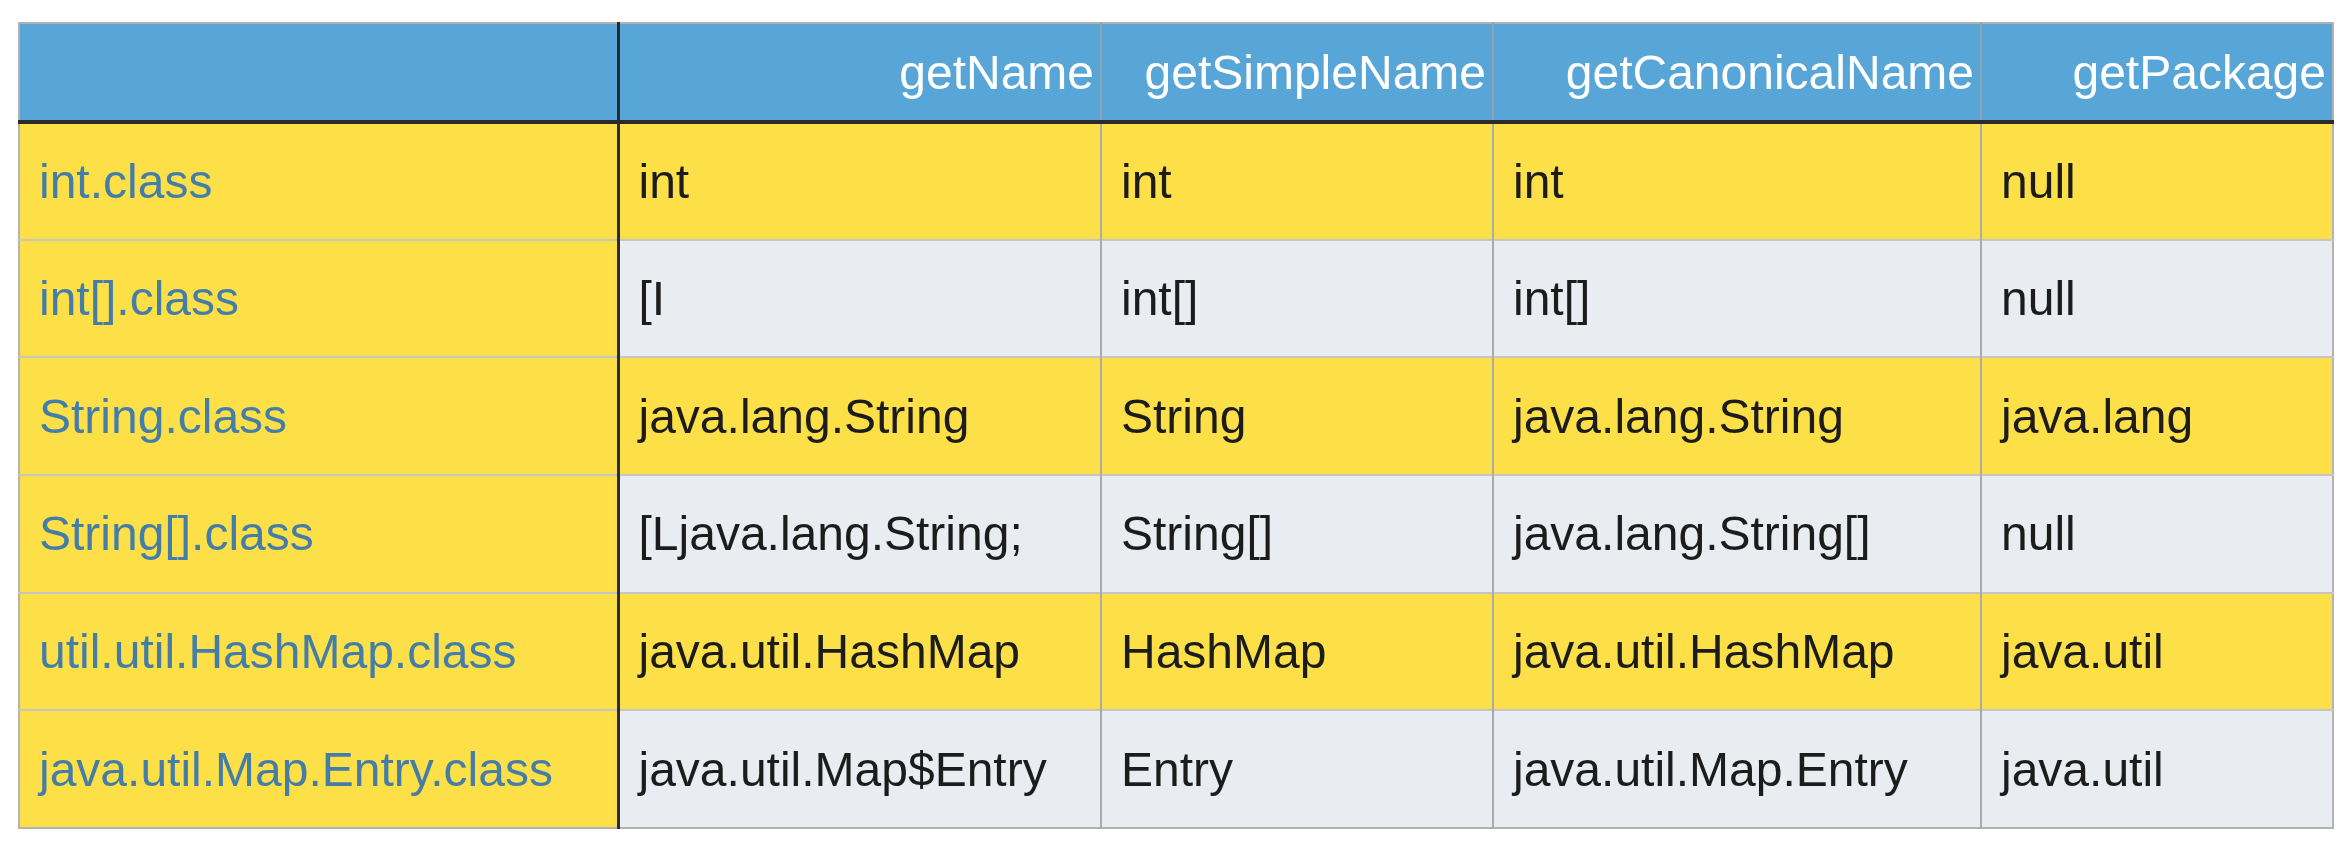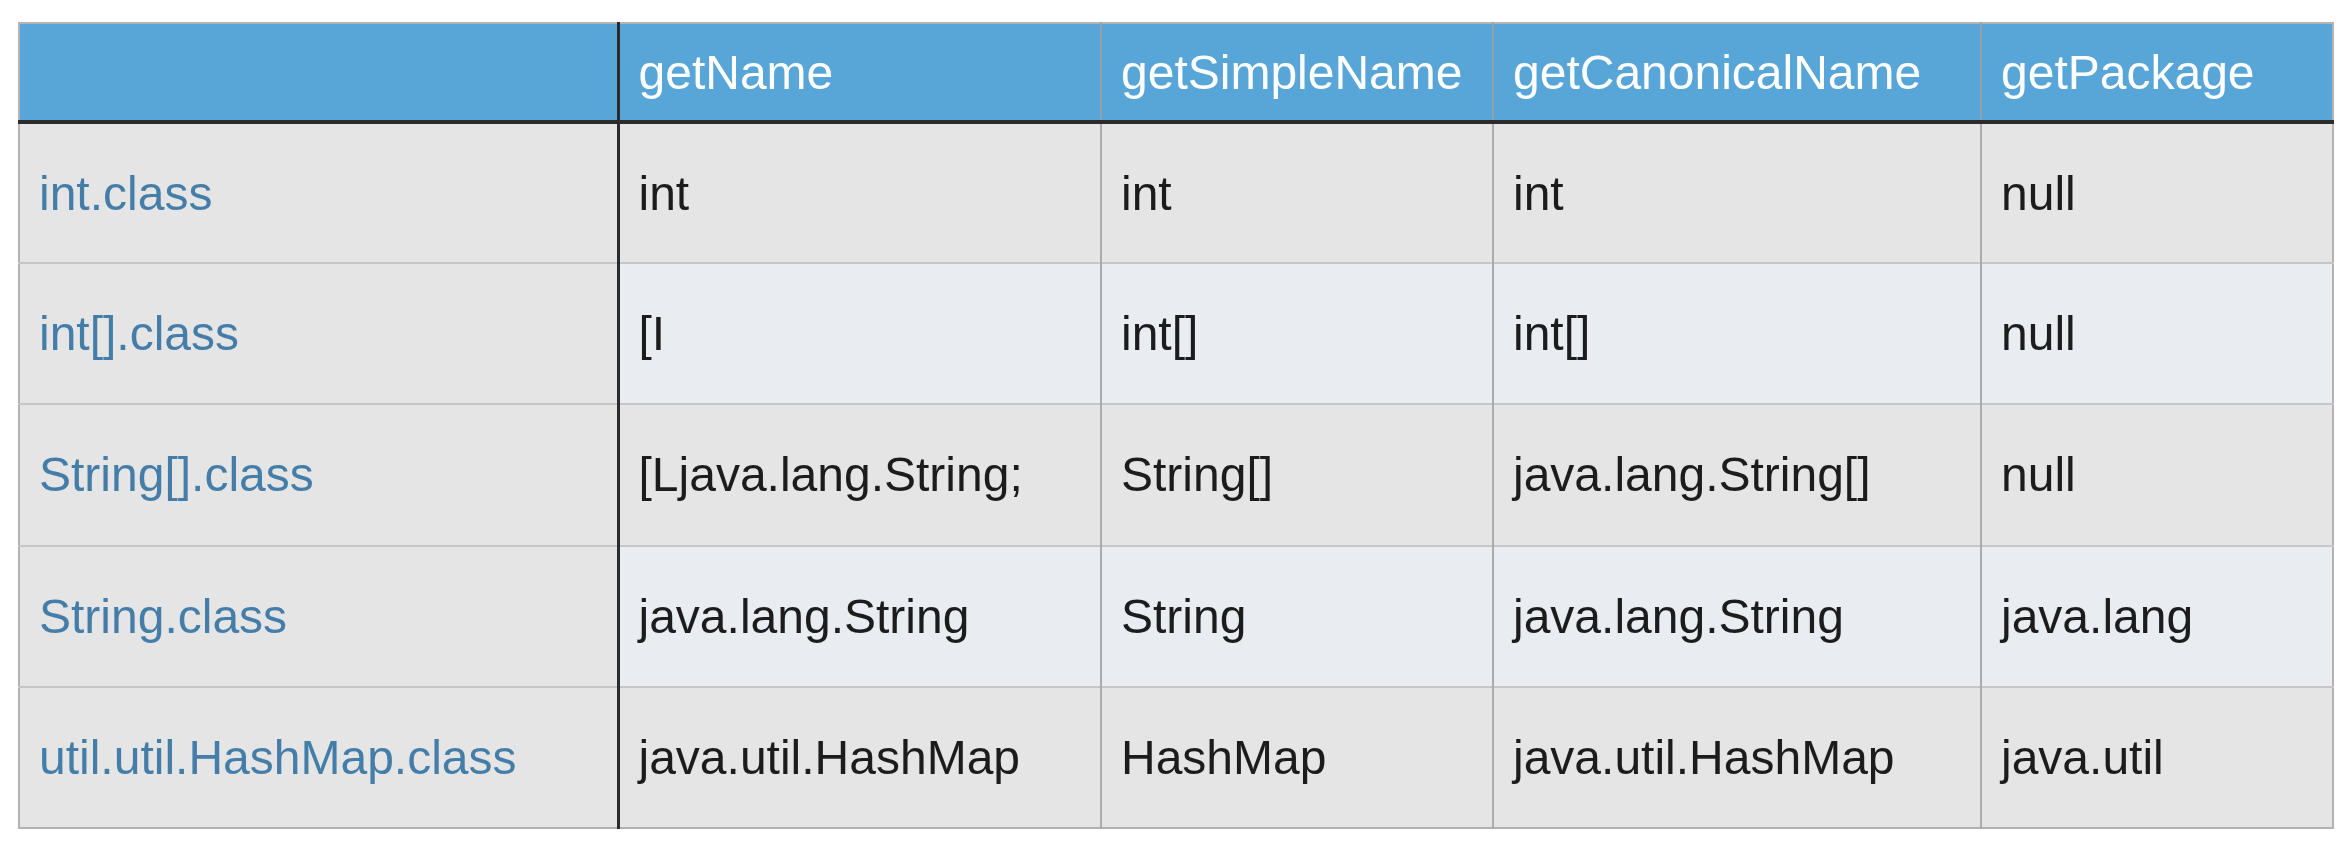--- a/index.html
+++ b/index.html
@@ -37,25 +37,26 @@
     font-weight: 400;
   }
   thead tr { height: 99px; }
   tbody tr { height: 101px; }
 
   th {
     background: var(--header-bg, #58a5d7);
     color: var(--header-fg, #ffffff);
     border-bottom: 4px solid var(--dark-border, #2b2b2b);
     border-left: 2px solid #93a3ad;
+    text-align: right;
   }
   th:first-child { border-left: none; }
 
   td {
-    background: #e5e5e5;
+    background: #fde047;
     color: var(--body-fg, #1c1c1c);
     border-left: 2px solid #ababab;
     border-top: 2px solid #c6c6c6;
   }
   tbody tr:first-child td { border-top: none; }
   td:first-child {
     border-left: none;
     color: var(--class-fg, #447ea8);
   }
   
@@ -97,35 +98,42 @@
         <td>null</td>
       </tr>
       <tr>
         <td>int[].class</td>
         <td>[I</td>
         <td>int[]</td>
         <td>int[]</td>
         <td>null</td>
       </tr>
       <tr>
+        <td>String.class</td>
+        <td>java.lang.String</td>
+        <td>String</td>
+        <td>java.lang.String</td>
+        <td>java.lang</td>
+      </tr>
+      <tr>
         <td>String[].class</td>
         <td>[Ljava.lang.String;</td>
         <td>String[]</td>
         <td>java.lang.String[]</td>
         <td>null</td>
-      </tr>
-      <tr>
-        <td>String.class</td>
-        <td>java.lang.String</td>
-        <td>String</td>
-        <td>java.lang.String</td>
-        <td>java.lang</td>
       </tr>
       <tr>
         <td>util.util.HashMap.class</td>
         <td>java.util.HashMap</td>
         <td>HashMap</td>
         <td>java.util.HashMap</td>
         <td>java.util</td>
       </tr>
+      <tr>
+        <td>java.util.Map.Entry.class</td>
+        <td>java.util.Map$Entry</td>
+        <td>Entry</td>
+        <td>java.util.Map.Entry</td>
+        <td>java.util</td>
+      </tr>
     </tbody>
   </table>
 </div>
 
 </body></html>

